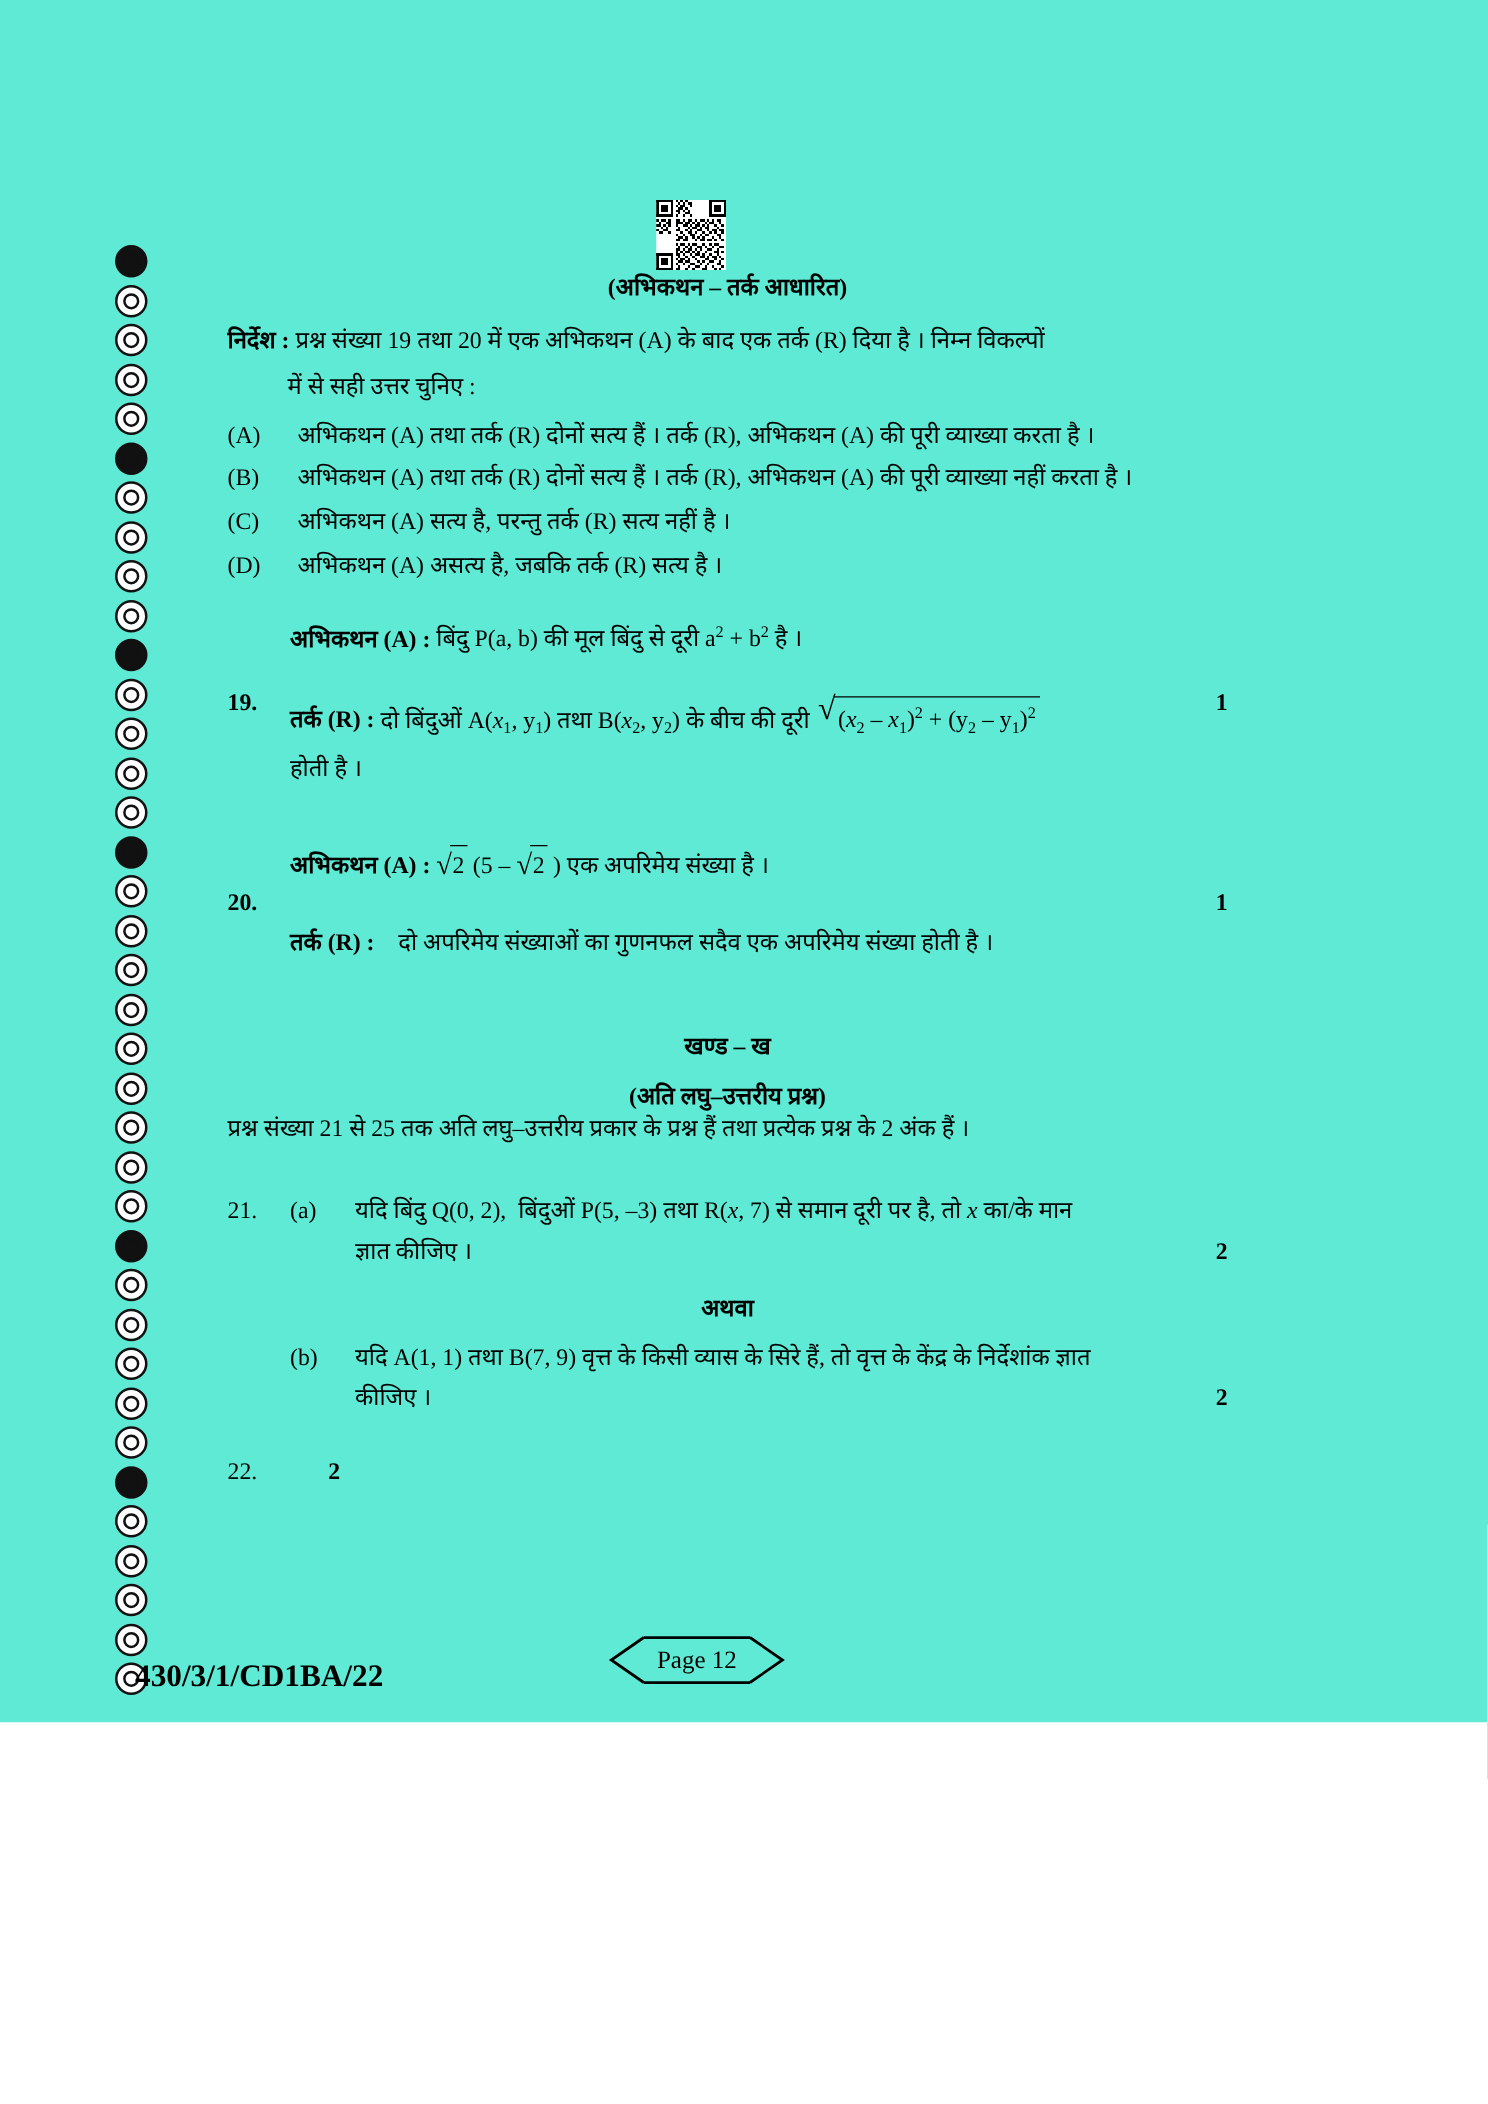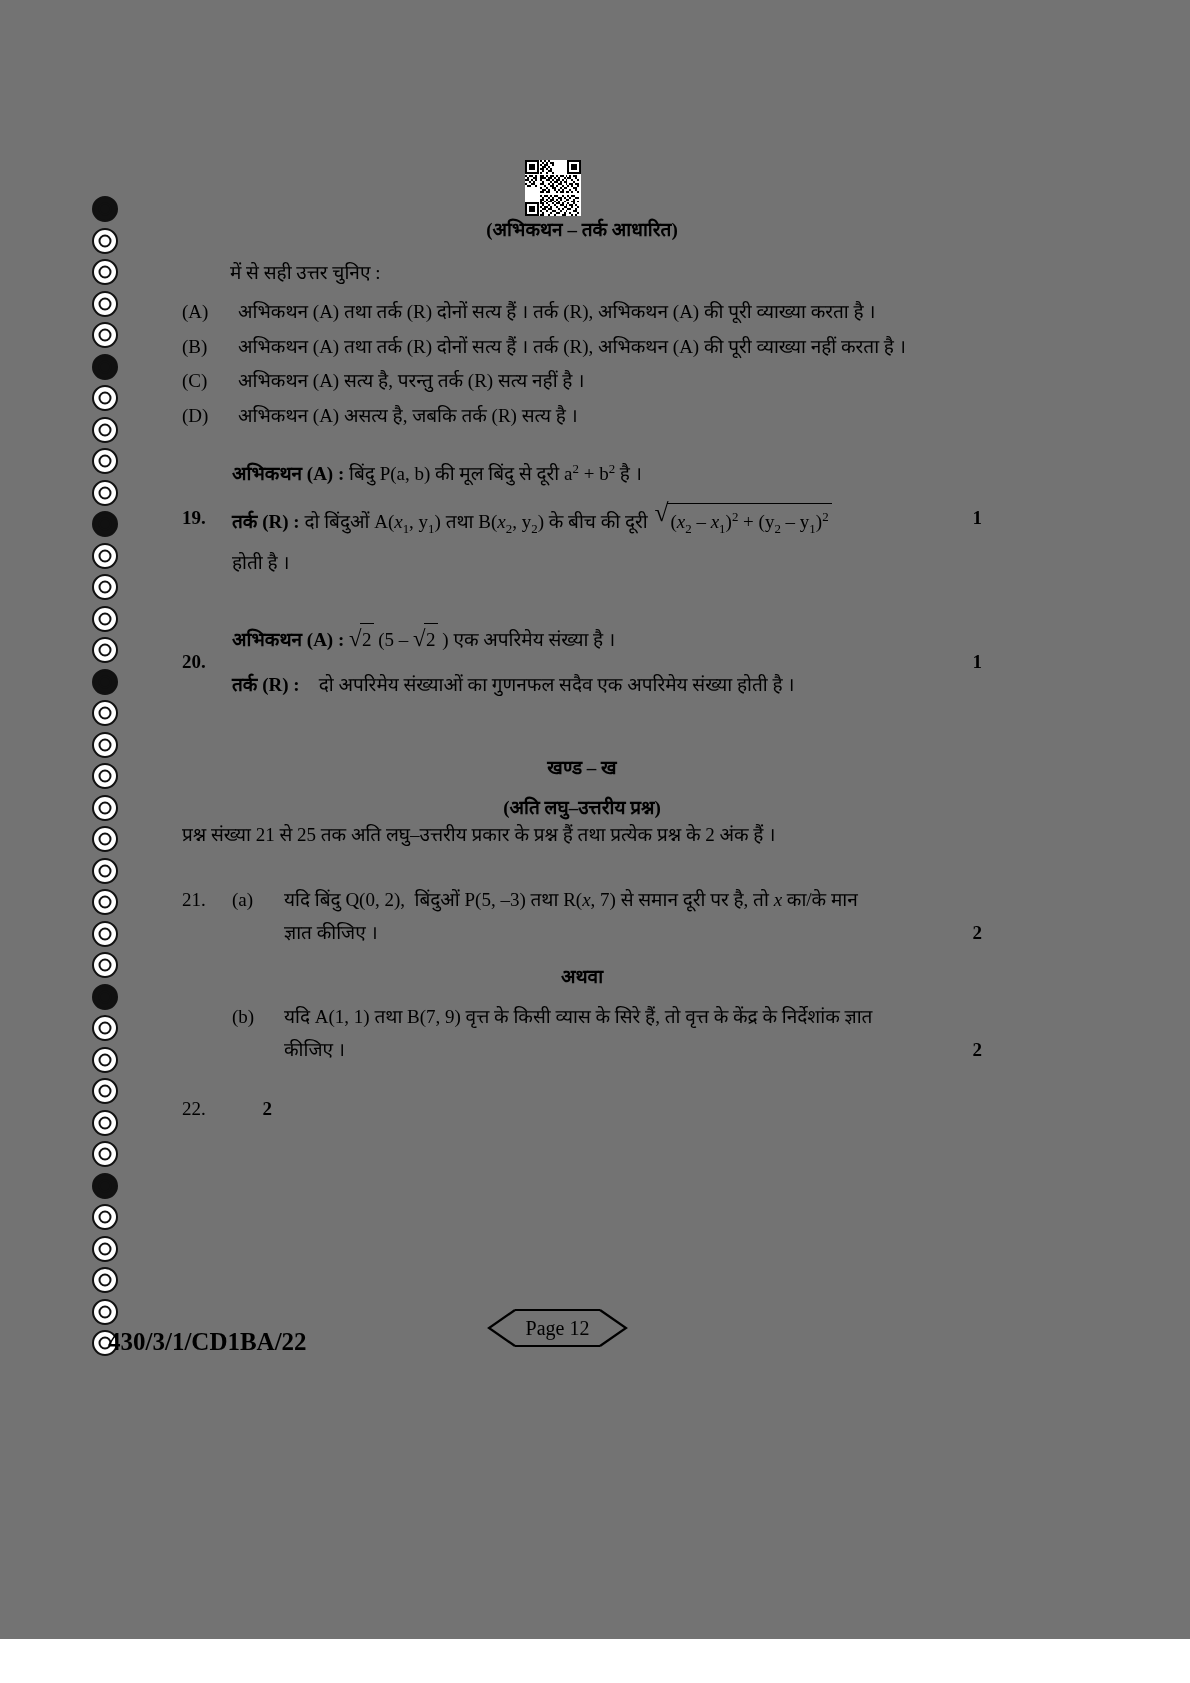--- a/index.html
+++ b/index.html
@@ -3,22 +3,22 @@
 <meta charset="utf-8">
 <style>
   html, body {
     margin: 0;
     padding: 0;
     background: #ffffff;
   }
   .page {
     position: relative;
     width: 1190px;
-    height: 1639px;
-    background: #737373;
+    height: 1378px;
+    background: #5eead4;
     font-family: "Liberation Serif", serif;
     color: #000000;
     overflow: hidden;
   }
 
   
   .spiral {
     position: absolute;
     left: 88px;
     top: 196px;
@@ -124,21 +124,21 @@
 
   .sub-row {
     display: flex;
     font-size: 19px;
     line-height: 1.72;
   }
   .sub-tag { width: 52px; flex: 0 0 52px; }
   .sub-body { flex: 1; }
 
   .tark {
-    margin-top: 12px;
+    margin-top: 28px;
     font-size: 19px;
     line-height: 1.75;
   }
 
   .section-head {
     text-align: center;
     font-weight: bold;
     font-size: 19px;
     margin-top: 52px;
   }
@@ -462,20 +462,24 @@
         <rect x="24" y="28" width="1" height="1"></rect>
           <rect x="26" y="28" width="1" height="1"></rect>
       </g>
     </svg>
   </div>
 
   <div class="content">
 
     <div class="title-line">(अभिकथन – तर्क आधारित)</div>
 
+    <div class="instr">
+      <span class="lead">निर्देश :</span>
+      <span>प्रश्न संख्या 19 तथा 20 में एक अभिकथन (A) के बाद एक तर्क (R) दिया है । निम्न विकल्पों</span>
+    </div>
     <div class="instr-cont">में से सही उत्तर चुनिए :</div>
 
     <div class="opt-row">
       <div class="opt-tag">(A)</div>
       <div class="opt-text">अभिकथन (A) तथा तर्क (R) दोनों सत्य हैं । तर्क (R), अभिकथन (A) की पूरी व्याख्या करता है ।</div>
     </div>
     <div class="opt-row">
       <div class="opt-tag">(B)</div>
       <div class="opt-text">अभिकथन (A) तथा तर्क (R) दोनों सत्य हैं । तर्क (R), अभिकथन (A) की पूरी व्याख्या नहीं करता है ।</div>
     </div>

